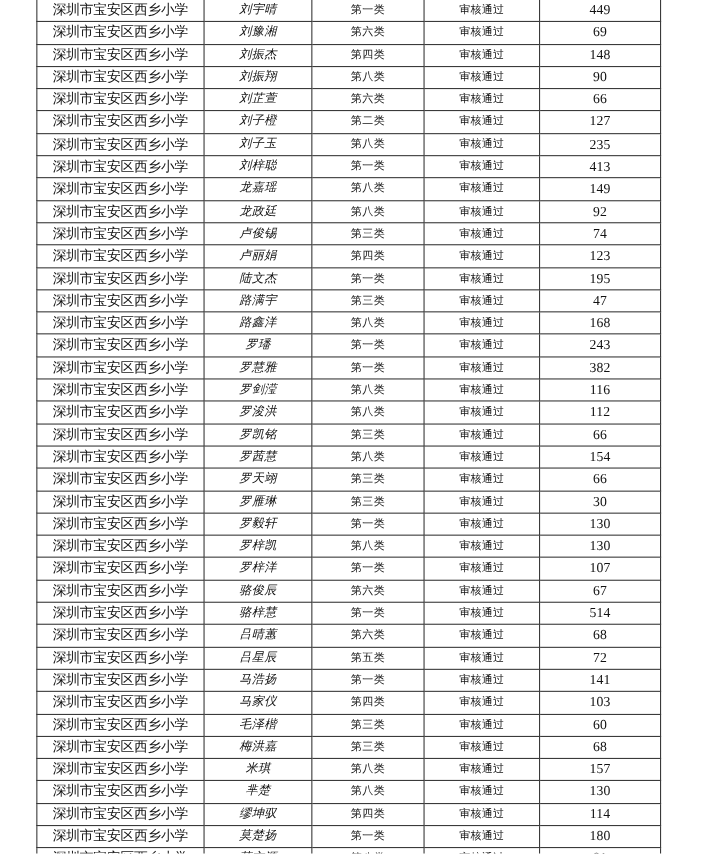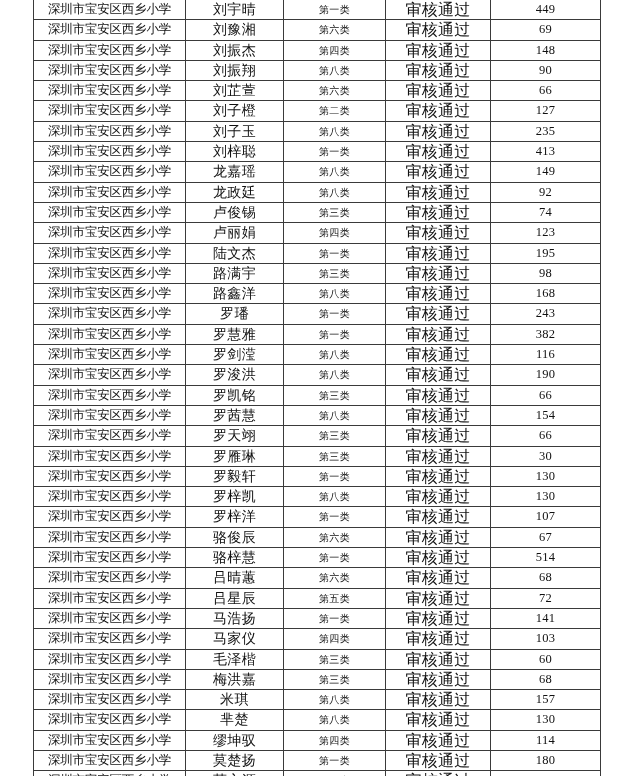--- a/index.html
+++ b/index.html
@@ -44,29 +44,30 @@
     vertical-align: middle;
     white-space: nowrap;
     overflow: hidden;
     color: #111111;
   }
   td.school {
     font-size: 12.5px;
     letter-spacing: -0.2px;
   }
   td.name {
-    font-size: 14px;
+    font-size: 11px;
     letter-spacing: 0.4px;
+    font-style: italic;
   }
   td.cat {
     font-size: 10px;
     letter-spacing: 0.4px;
   }
   td.status {
-    font-size: 16px;
+    font-size: 10px;
     letter-spacing: 0.3px;
     margin-top: 29px;
   }
   td.score {
     font-size: 12.5px;
     letter-spacing: 0.2px;
   }
 </style>
 </head>
 <body>
@@ -170,21 +171,21 @@
           <td class="name">陆文杰</td>
           <td class="cat">第一类</td>
           <td class="status">审核通过</td>
           <td class="score">195</td>
         </tr>
         <tr>
           <td class="school">深圳市宝安区西乡小学</td>
           <td class="name">路满宇</td>
           <td class="cat">第三类</td>
           <td class="status">审核通过</td>
-          <td class="score">98</td>
+          <td class="score">47</td>
         </tr>
         <tr>
           <td class="school">深圳市宝安区西乡小学</td>
           <td class="name">路鑫洋</td>
           <td class="cat">第八类</td>
           <td class="status">审核通过</td>
           <td class="score">168</td>
         </tr>
         <tr>
           <td class="school">深圳市宝安区西乡小学</td>
@@ -205,21 +206,21 @@
           <td class="name">罗剑滢</td>
           <td class="cat">第八类</td>
           <td class="status">审核通过</td>
           <td class="score">116</td>
         </tr>
         <tr>
           <td class="school">深圳市宝安区西乡小学</td>
           <td class="name">罗浚洪</td>
           <td class="cat">第八类</td>
           <td class="status">审核通过</td>
-          <td class="score">190</td>
+          <td class="score">112</td>
         </tr>
         <tr>
           <td class="school">深圳市宝安区西乡小学</td>
           <td class="name">罗凯铭</td>
           <td class="cat">第三类</td>
           <td class="status">审核通过</td>
           <td class="score">66</td>
         </tr>
         <tr>
           <td class="school">深圳市宝安区西乡小学</td>

